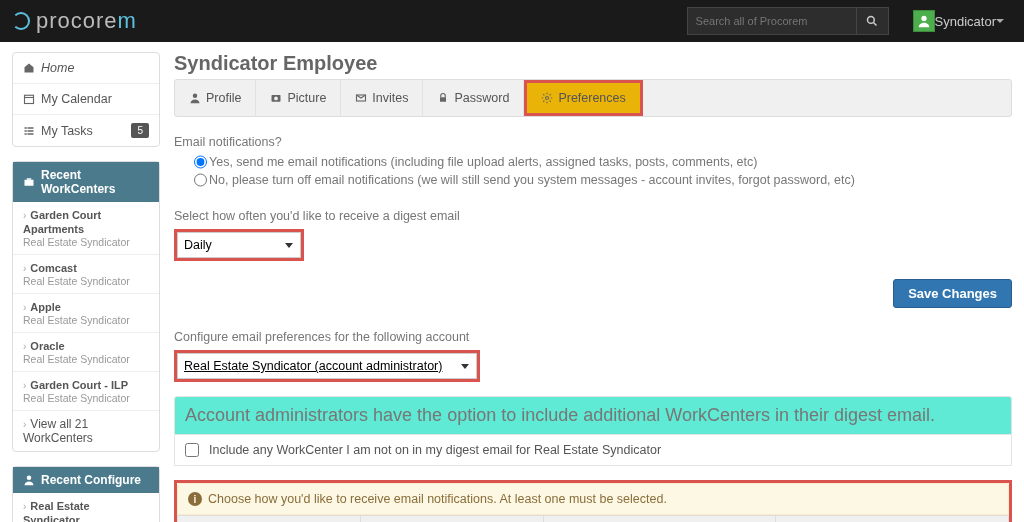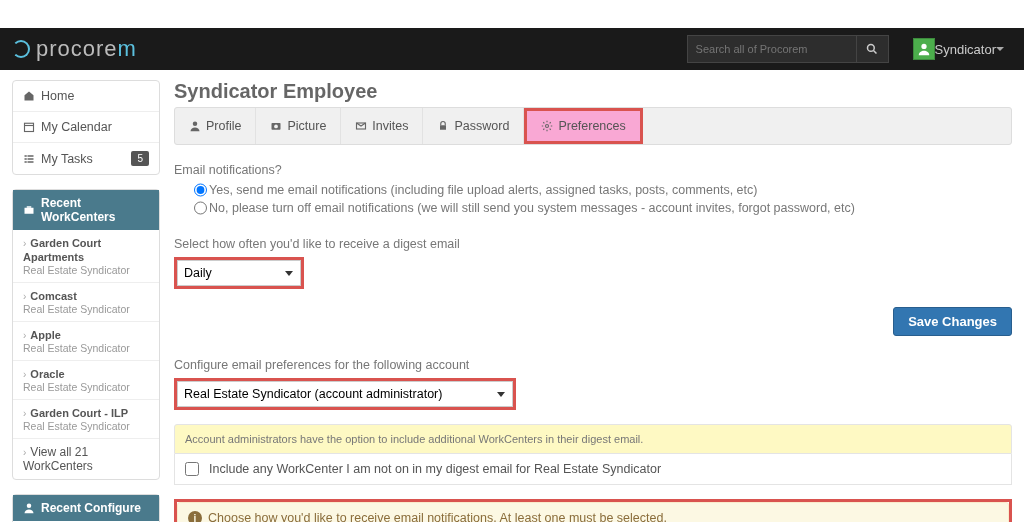--- a/index.html
+++ b/index.html
@@ -1,61 +1,61 @@
 <!DOCTYPE html>
 <html><head>
 <meta charset="utf-8">
 <style>
 * { box-sizing: border-box; margin: 0; padding: 0; }
 body { font-family: "Helvetica Neue", Arial, sans-serif; font-size: 13px; color: #555; background: #fff; }
-.topbar { background: #1a1a1a; height: 42px; display: flex; align-items: center; padding: 0 12px; color: #ccc; margin-top: 28px; }
+.topbar { background: #1a1a1a; height: 42px; display: flex; align-items: center; padding: 0 12px; color: #ccc; }
 .logo { display: flex; align-items: center; gap: 6px; font-size: 22px; font-weight: 300; letter-spacing: 1px; color: #bbb; }
 .logo-ring { width: 18px; height: 18px; border: 2px solid #5bc0de; border-radius: 50%; border-left-color: transparent; }
 .logo .m { color: #5bc0de; }
 .topbar-spacer { flex: 1; }
 .search-wrap { display: flex; }
 .search-input { background: #2d2d2d; border: 1px solid #444; color: #ccc; padding: 4px 8px; width: 170px; height: 28px; font-size: 11px; }
 .search-btn { background: #2d2d2d; border: 1px solid #444; border-left: none; width: 32px; height: 28px; color: #ccc; cursor: pointer; display: flex; align-items: center; justify-content: center; }
 .user-box { margin-left: 16px; display: flex; align-items: center; cursor: pointer; padding: 4px 8px; }
 .avatar { width: 22px; height: 22px; background: #4cae4c; border: 1px solid #3d8b3d; display: flex; align-items: center; justify-content: center; }
 .avatar svg { fill: #fff; }
 .caret-down { width: 0; height: 0; border-left: 4px solid transparent; border-right: 4px solid transparent; border-top: 4px solid #aaa; }
 .layout { display: flex; padding: 10px 12px; gap: 14px; }
 .sidebar { width: 148px; flex-shrink: 0; }
 .navlist { list-style: none; border: 1px solid #ddd; border-radius: 4px; margin-bottom: 14px; background: #fff; }
 .navlist li { border-top: 1px solid #eee; padding: 8px 10px; font-size: 12.5px; color: #555; cursor: pointer; display: flex; align-items: center; gap: 6px; }
-.navlist li:first-child { border-top: none; }
+.navlist li:first-child { border-top: none; font-style: italic; }
 .navlist .badge { margin-left: auto; background: #555; color: #fff; font-size: 10px; padding: 2px 6px; border-radius: 2px; }
 .panel { border: 1px solid #ddd; border-radius: 4px; margin-bottom: 14px; }
 .panel-head { background: #417690; background: #5b8ca3; background: #4a7a8c; color: #fff; padding: 6px 10px; font-size: 12px; font-weight: bold; display: flex; align-items: center; gap: 6px; }
 .panel-head.blue { background: #4a7a8c; }
 .wc-list { list-style: none; }
 .wc-list li { border-top: 1px solid #eee; padding: 6px 10px; font-size: 12px; cursor: pointer; }
 .wc-list li:first-child { border-top: none; }
 .wc-name { color: #555; font-weight: bold; font-size: 11px; }
 .wc-sub { color: #999; font-size: 10.5px; }
 .wc-view { color: #555; font-size: 12px; }
 .chev { color: #aaa; margin-right: 4px; font-size: 10px; }
 .main { flex: 1; }
 h2.page-title { font-size: 20px; color: #666; font-weight: bold; margin-bottom: 4px; }
 .tabs { display: flex; background: #f0f0f0; border: 1px solid #ddd; border-radius: 3px; margin-bottom: 18px; }
 .tab { padding: 8px 14px; font-size: 12.5px; color: #555; cursor: pointer; display: flex; align-items: center; gap: 5px; border-right: 1px solid #e2e2e2; }
-.tab.active { background: #f9a8d4; }
+.tab.active { background: #eab308; }
 .tab-icon { width: 12px; height: 12px; fill: #666; }
 .hl-red { border: 3px solid #d9534f; }
 .section-label { color: #777; font-size: 12.5px; margin-bottom: 6px; }
 .radio-row { display: flex; gap: 2px; color: #777; font-size: 12.5px; margin-bottom: 4px; margin-left: 20px; }
 .select-like { position: relative; display: inline-block; border-radius: 9px; }
 .select-like select { border: 1px solid #ccc; background: #fff; padding: 4px 24px 4px 6px; font-size: 12.5px; height: 26px; appearance: none; }
 .select-like:after { content: ""; position: absolute; right: 8px; top: 50%; margin-top: -2px; border-left: 4px solid transparent; border-right: 4px solid transparent; border-top: 5px solid #333; pointer-events: none; }
 .sel-digest select { width: 124px; }
-.sel-account select { width: 336px; }
+.sel-account select { width: 300px; text-decoration: underline; }
 .btn-primary { background: #3276b1; color: #fff; border: 1px solid #285e8e; padding: 6px 14px; font-size: 13px; font-weight: bold; border-radius: 3px; cursor: pointer; }
 .btn-row { display: flex; justify-content: flex-end; margin: 18px 0 22px; }
-.gray-bar { background: #fef9c3; border: 1px solid #e4e4e4; padding: 8px 10px; color: #777; font-size: 11px; border-radius: 3px 3px 0 0; }
+.gray-bar { background: #5eead4; border: 1px solid #e4e4e4; padding: 8px 10px; color: #777; font-size: 18px; border-radius: 3px 3px 0 0; }
 .check-row { border: 1px solid #e4e4e4; border-top: none; padding: 8px 10px; display: flex; align-items: center; gap: 10px; color: #555; font-size: 12.5px; }
 .alert-yellow { background: #fcf8e3; border: 1px solid #faebcc; color: #8a6d3b; padding: 8px 10px; font-size: 12.5px; border-radius: 3px 3px 0 0; display: flex; gap: 6px; align-items: center; }
 .tbl-outer { margin-top: 0; }
 table.pref { width: 100%; border-collapse: collapse; font-size: 12.5px; }
 table.pref th { background: #f0f0f0; font-weight: bold; color: #555; text-align: left; padding: 8px 10px; border: 1px solid #ddd; }
 .col-a { width: 22%; }
 .col-b { width: 22%; }
 .col-c { width: 28%; }
 .col-d { width: 28%; }
 .hl-red-block { border: 3px solid #d9534f; padding: 0; }

